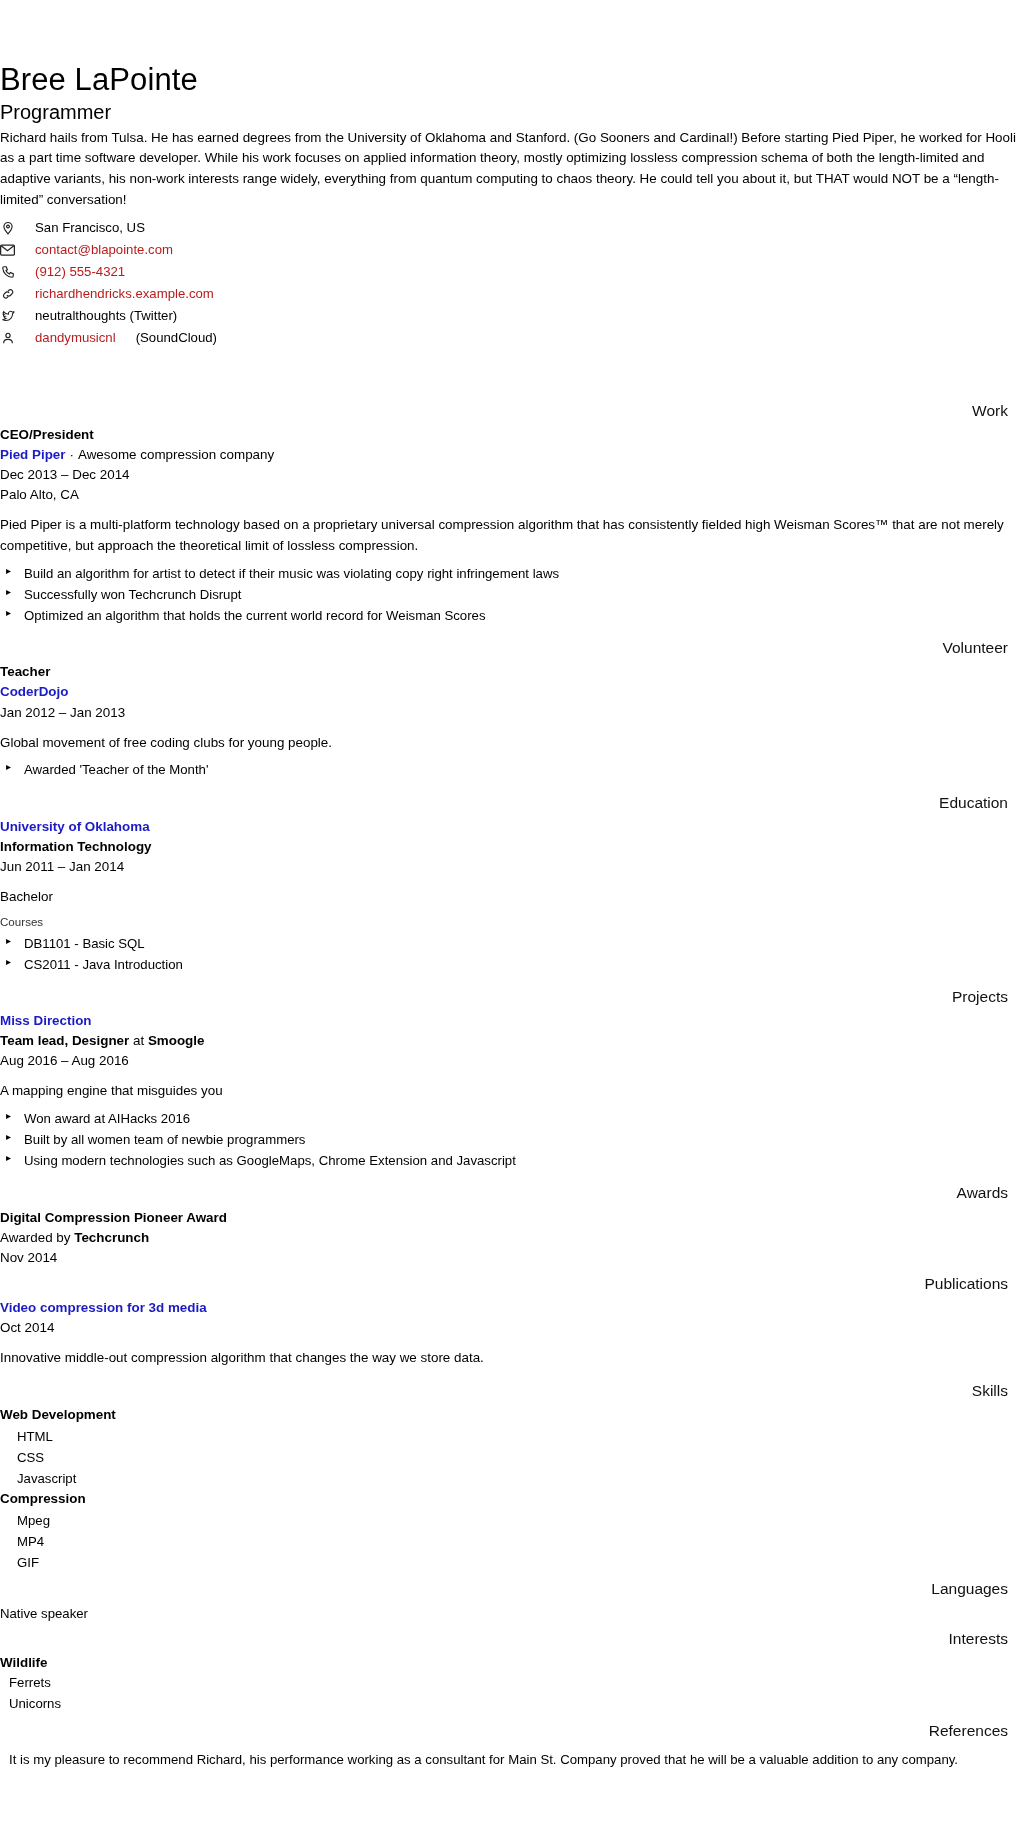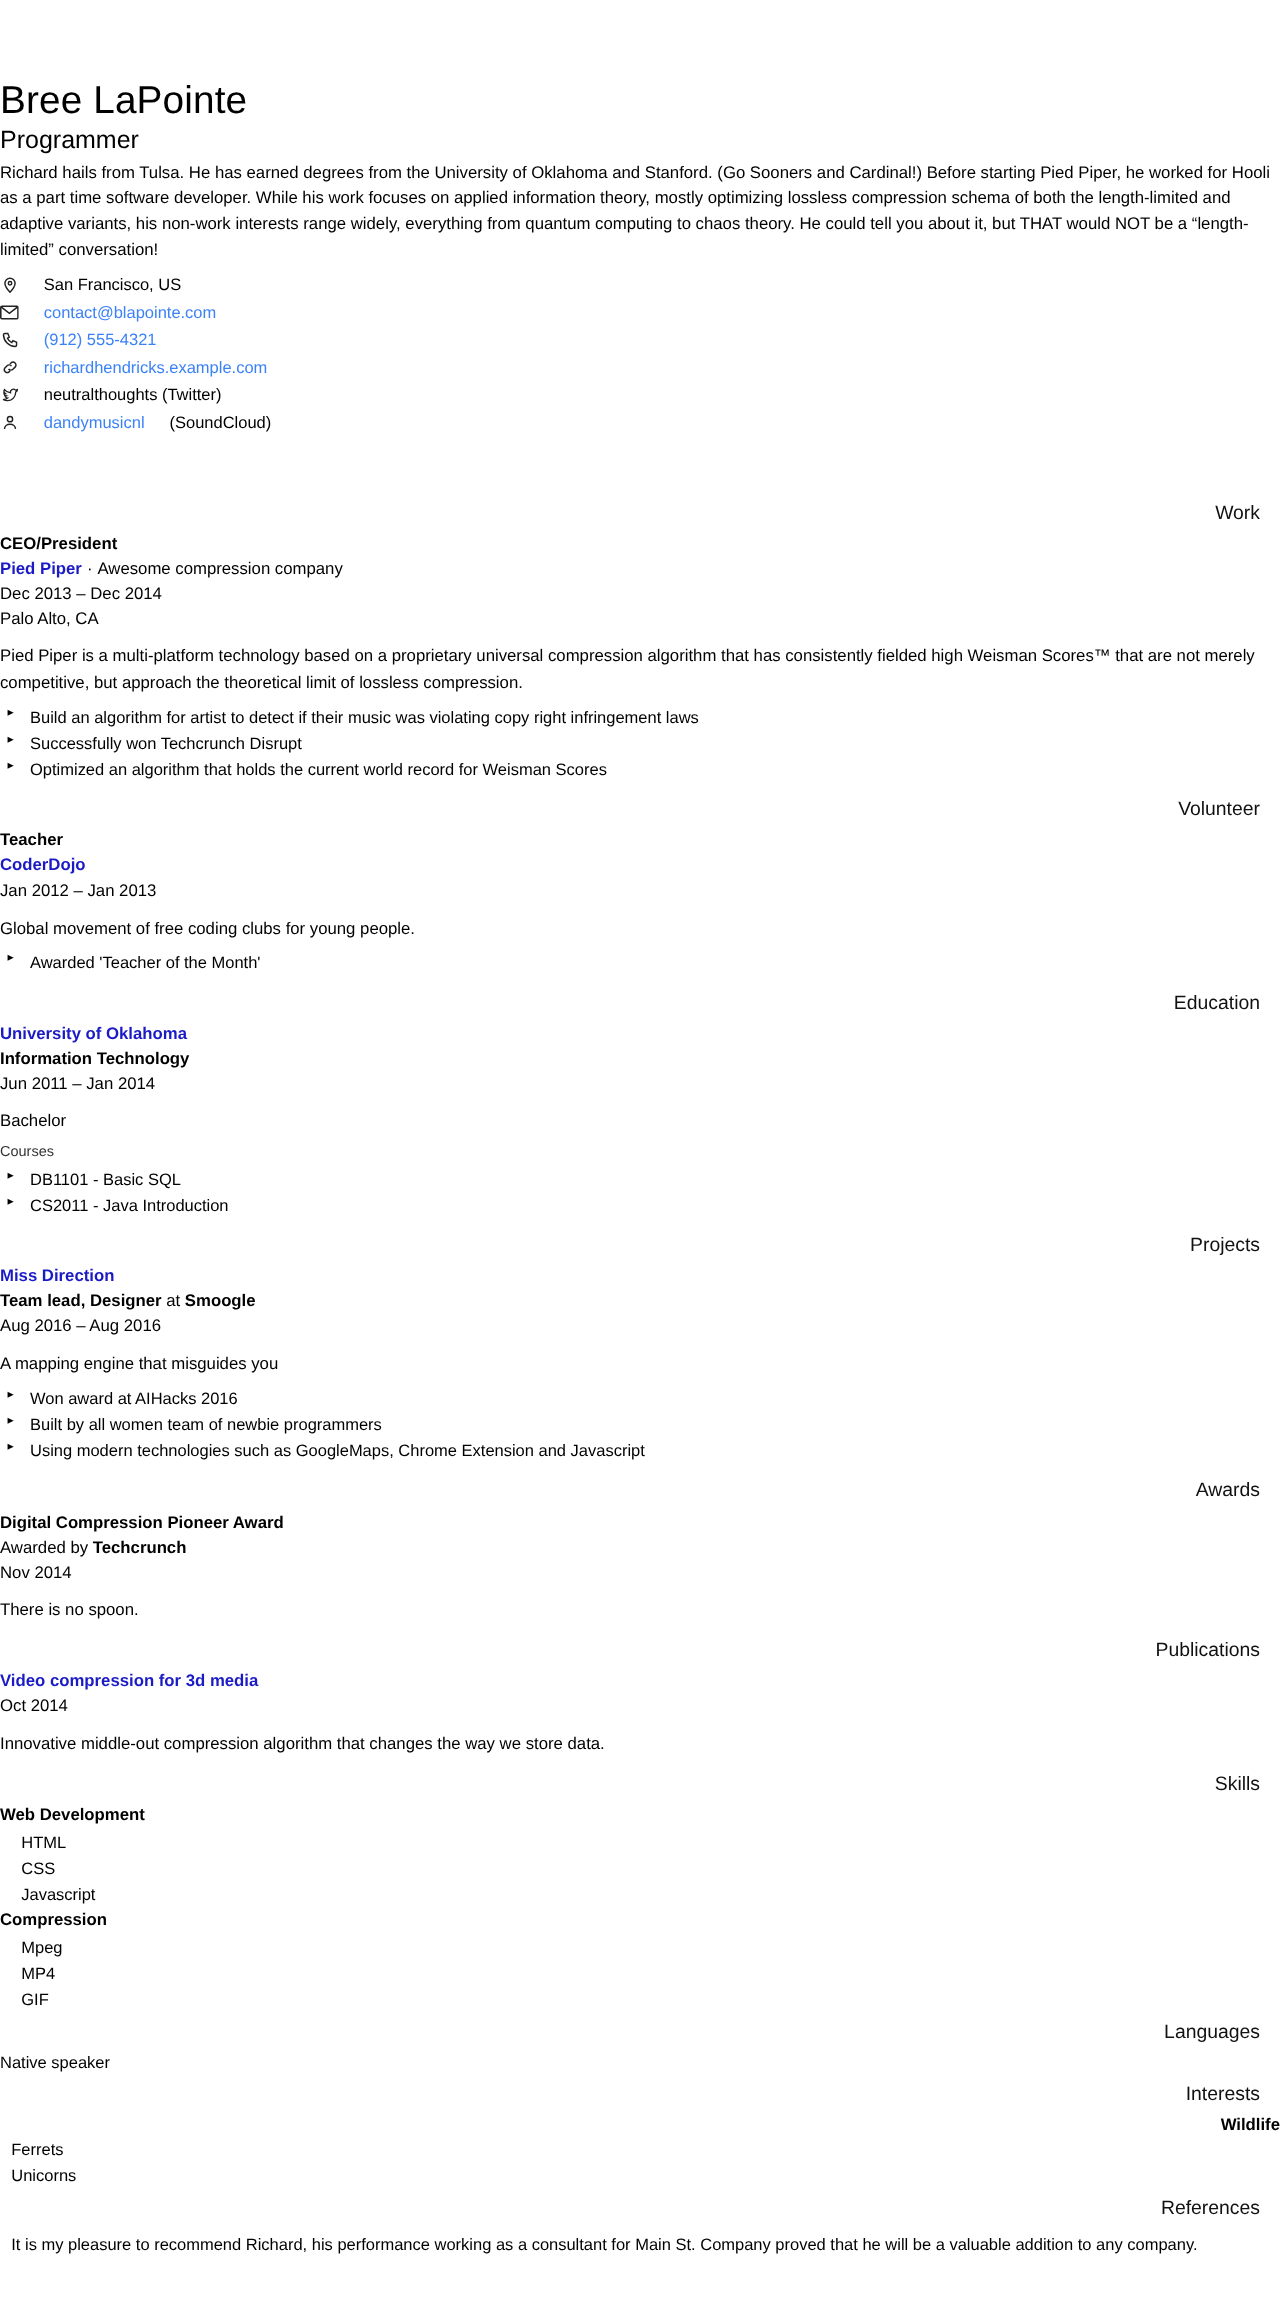--- a/index.html
+++ b/index.html
@@ -62,21 +62,21 @@
     width: 15px;
     height: 15px;
     display: inline-flex;
     align-items: center;
     justify-content: center;
     flex: 0 0 15px;
     color: #333;
   }
   .contact-row .ic svg { display: block; }
   a, .link {
-    color: #3b82f6;
+    color: #b91c1c;
     text-decoration: none;
   }
   .section-title {
     text-align: right;
     font-size: 15.5px;
     font-weight: 400;
     color: #111;
     margin: 0;
     padding: 6px 16px 4px 0;
     line-height: 1.3;
@@ -134,21 +134,21 @@
     font-size: 13.4px;
     line-height: 1.55;
   }
   .skill-item {
     font-size: 13.2px;
     line-height: 1.6;
     padding-left: 17px;
   }
   .lang-name { font-weight: bold; font-size: 13.4px; }
   .lang-level { font-size: 13.2px; }
-  .interest-name { font-weight: bold; font-size: 13.4px; text-align: right; }
+  .interest-name { font-weight: bold; font-size: 13.4px; }
   .interest-item { font-size: 13.2px; line-height: 1.6; padding-left: 9px; }
   .ref-text {
     font-size: 13.2px;
     line-height: 1.6;
     padding-left: 9px;
     margin-top: 4px;
   }
   .gap-lg { height: 46px; }
   .bold { font-weight: bold; }
   .pubtitle { font-weight: bold; color: #1b1bc6; font-size: 13.4px; }
@@ -301,21 +301,20 @@
 
     <section>
       <h2 class="section-title">Awards</h2>
       <div class="block">
         <div class="role">Digital Compression Pioneer Award</div>
         <div class="org-line">
           <span>Awarded by</span>
           <span class="bold">Techcrunch</span>
         </div>
         <div class="meta">Nov 2014</div>
-        <p class="desc">There is no spoon.</p>
       </div>
     </section>
 
     <section>
       <h2 class="section-title">Publications</h2>
       <div class="block">
         <div class="org-line">
           <a class="pubtitle" href="#">Video compression for 3d media</a>
         </div>
         <div class="meta">Oct 2014</div>

